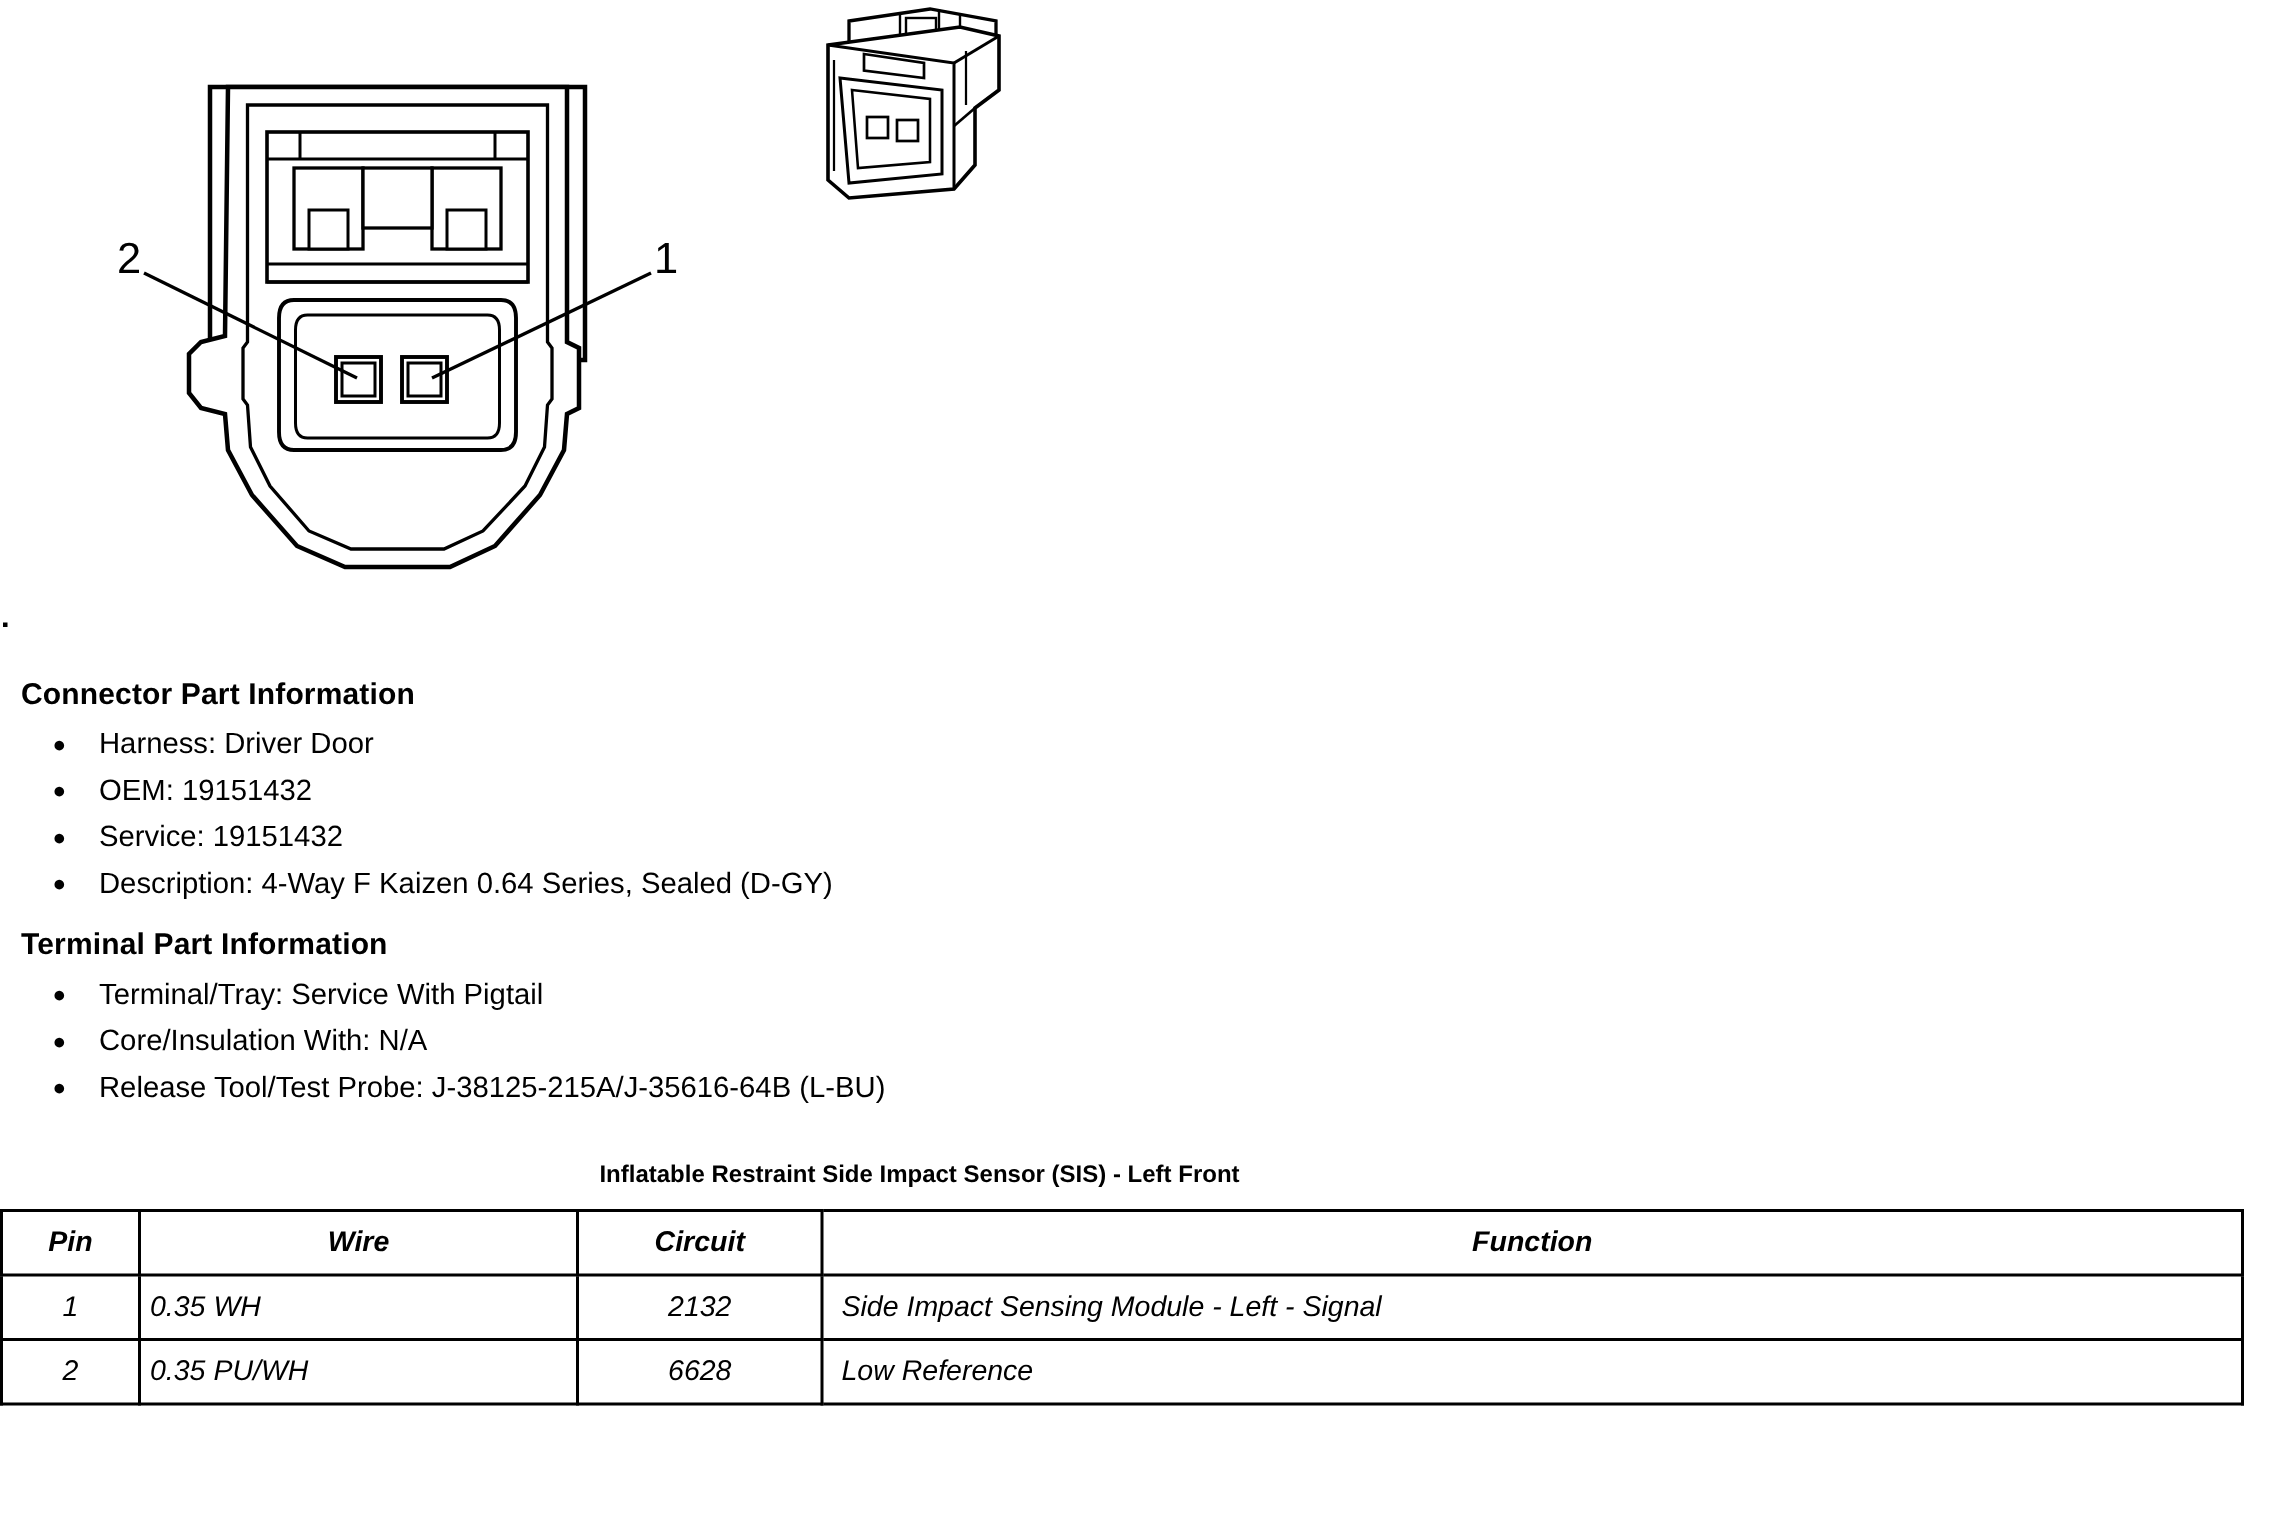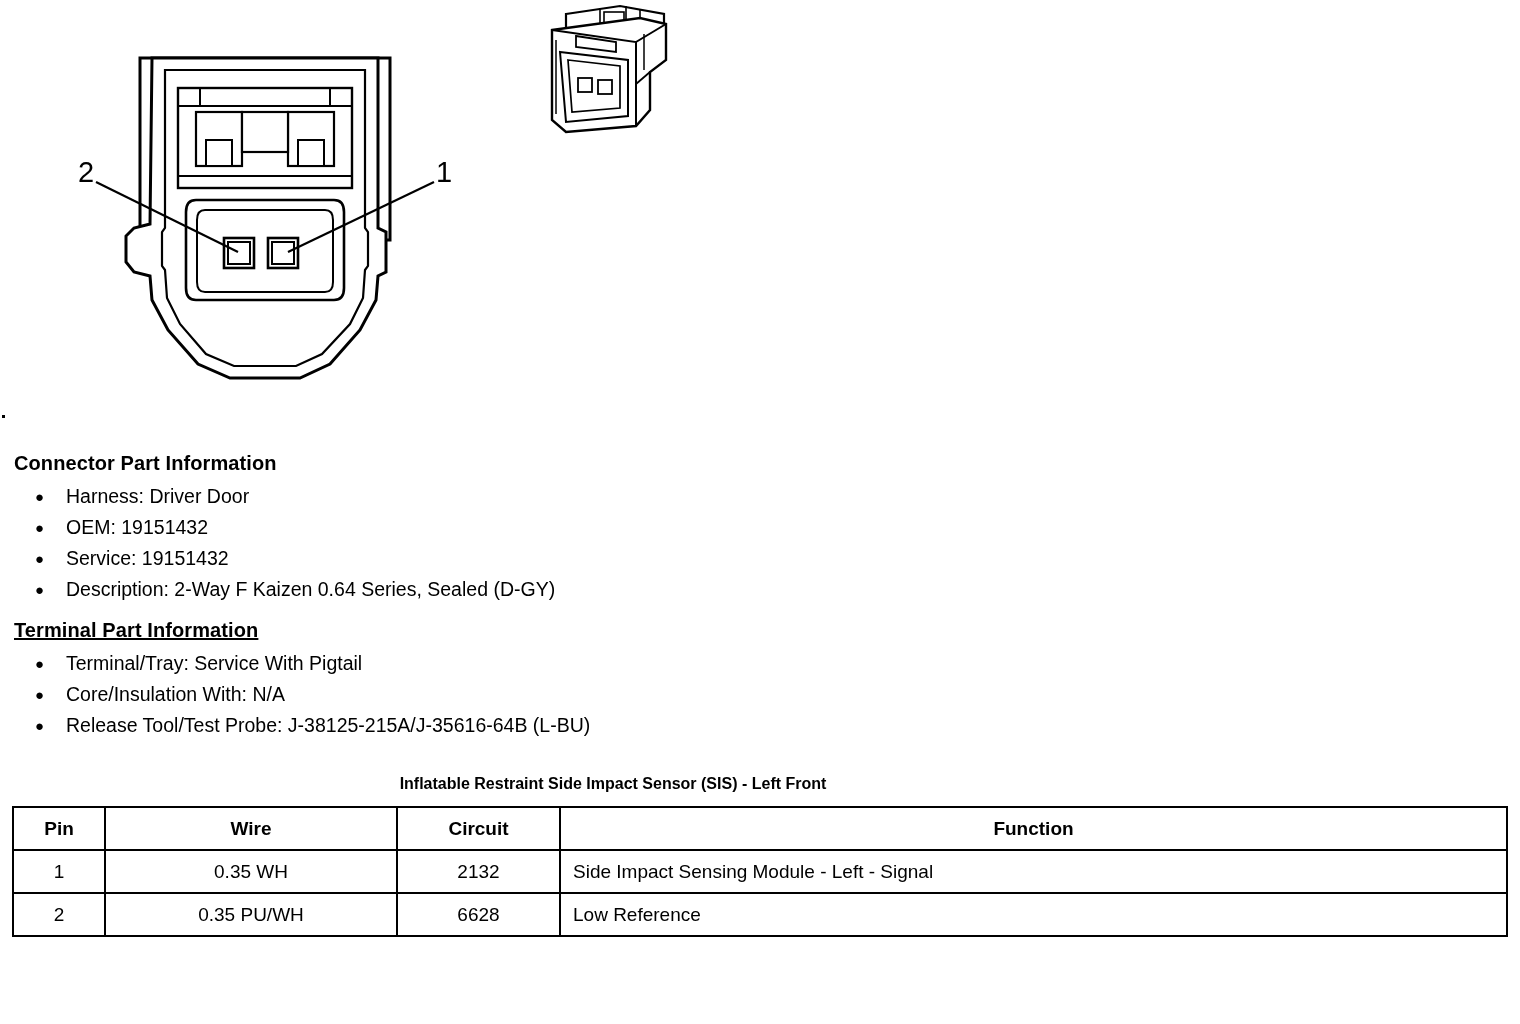--- a/index.html
+++ b/index.html
@@ -37,21 +37,21 @@
     top: 430px;
     width: 1236px;
   }
   .section-heading {
     font-size: 20px;
     font-weight: bold;
     margin: 0 0 6px 14px;
     letter-spacing: 0.1px;
   }
   #connector-heading { margin-top: 22px; }
-  #terminal-heading { margin-top: 14px; text-decoration: underline; }
+  #terminal-heading { margin-top: 14px; }
 
   ul.info-list {
     list-style: none;
     margin: 0 0 0 0;
     padding: 0;
   }
   ul.info-list li {
     position: relative;
     font-size: 19.5px;
     line-height: 31px;
@@ -70,35 +70,36 @@
   #table-title {
     text-align: center;
     font-size: 16px;
     font-weight: bold;
     margin: 34px 0 13px 0;
     padding-right: 10px;
   }
   table.pinout {
     border-collapse: collapse;
     width: 1496px;
-    margin-left: 12px;
+    margin-left: 0;
     table-layout: fixed;
+    font-style: italic;
   }
   table.pinout th, table.pinout td {
     border: 2px solid #000000;
     font-size: 19px;
     height: 41px;
     padding: 0 6px;
   }
   table.pinout th {
     font-weight: bold;
     text-align: center;
   }
   table.pinout td.c-pin { text-align: center; }
-  table.pinout td.c-wire { text-align: center; }
+  table.pinout td.c-wire { }
   table.pinout td.c-circuit { text-align: center; }
   table.pinout td.c-function { text-align: left; padding-left: 12px; }
 
   col.col-pin { width: 92px; }
   col.col-wire { width: 292px; }
   col.col-circuit { width: 163px; }
   col.col-function { width: auto; }
 
   .tiny-dot {
     position: absolute;
@@ -257,21 +258,21 @@
     <li>
       <span class="bullet">●</span>
       <span>OEM: 19151432</span>
     </li>
     <li>
       <span class="bullet">●</span>
       <span>Service: 19151432</span>
     </li>
     <li>
       <span class="bullet">●</span>
-      <span>Description: 2-Way F Kaizen 0.64 Series, Sealed (D-GY)</span>
+      <span>Description: 4-Way F Kaizen 0.64 Series, Sealed (D-GY)</span>
     </li>
   </ul>
 
   <div id="terminal-heading" class="section-heading">Terminal Part Information</div>
 
   <ul class="info-list">
     <li>
       <span class="bullet">●</span>
       <span>Terminal/Tray: Service With Pigtail</span>
     </li>

